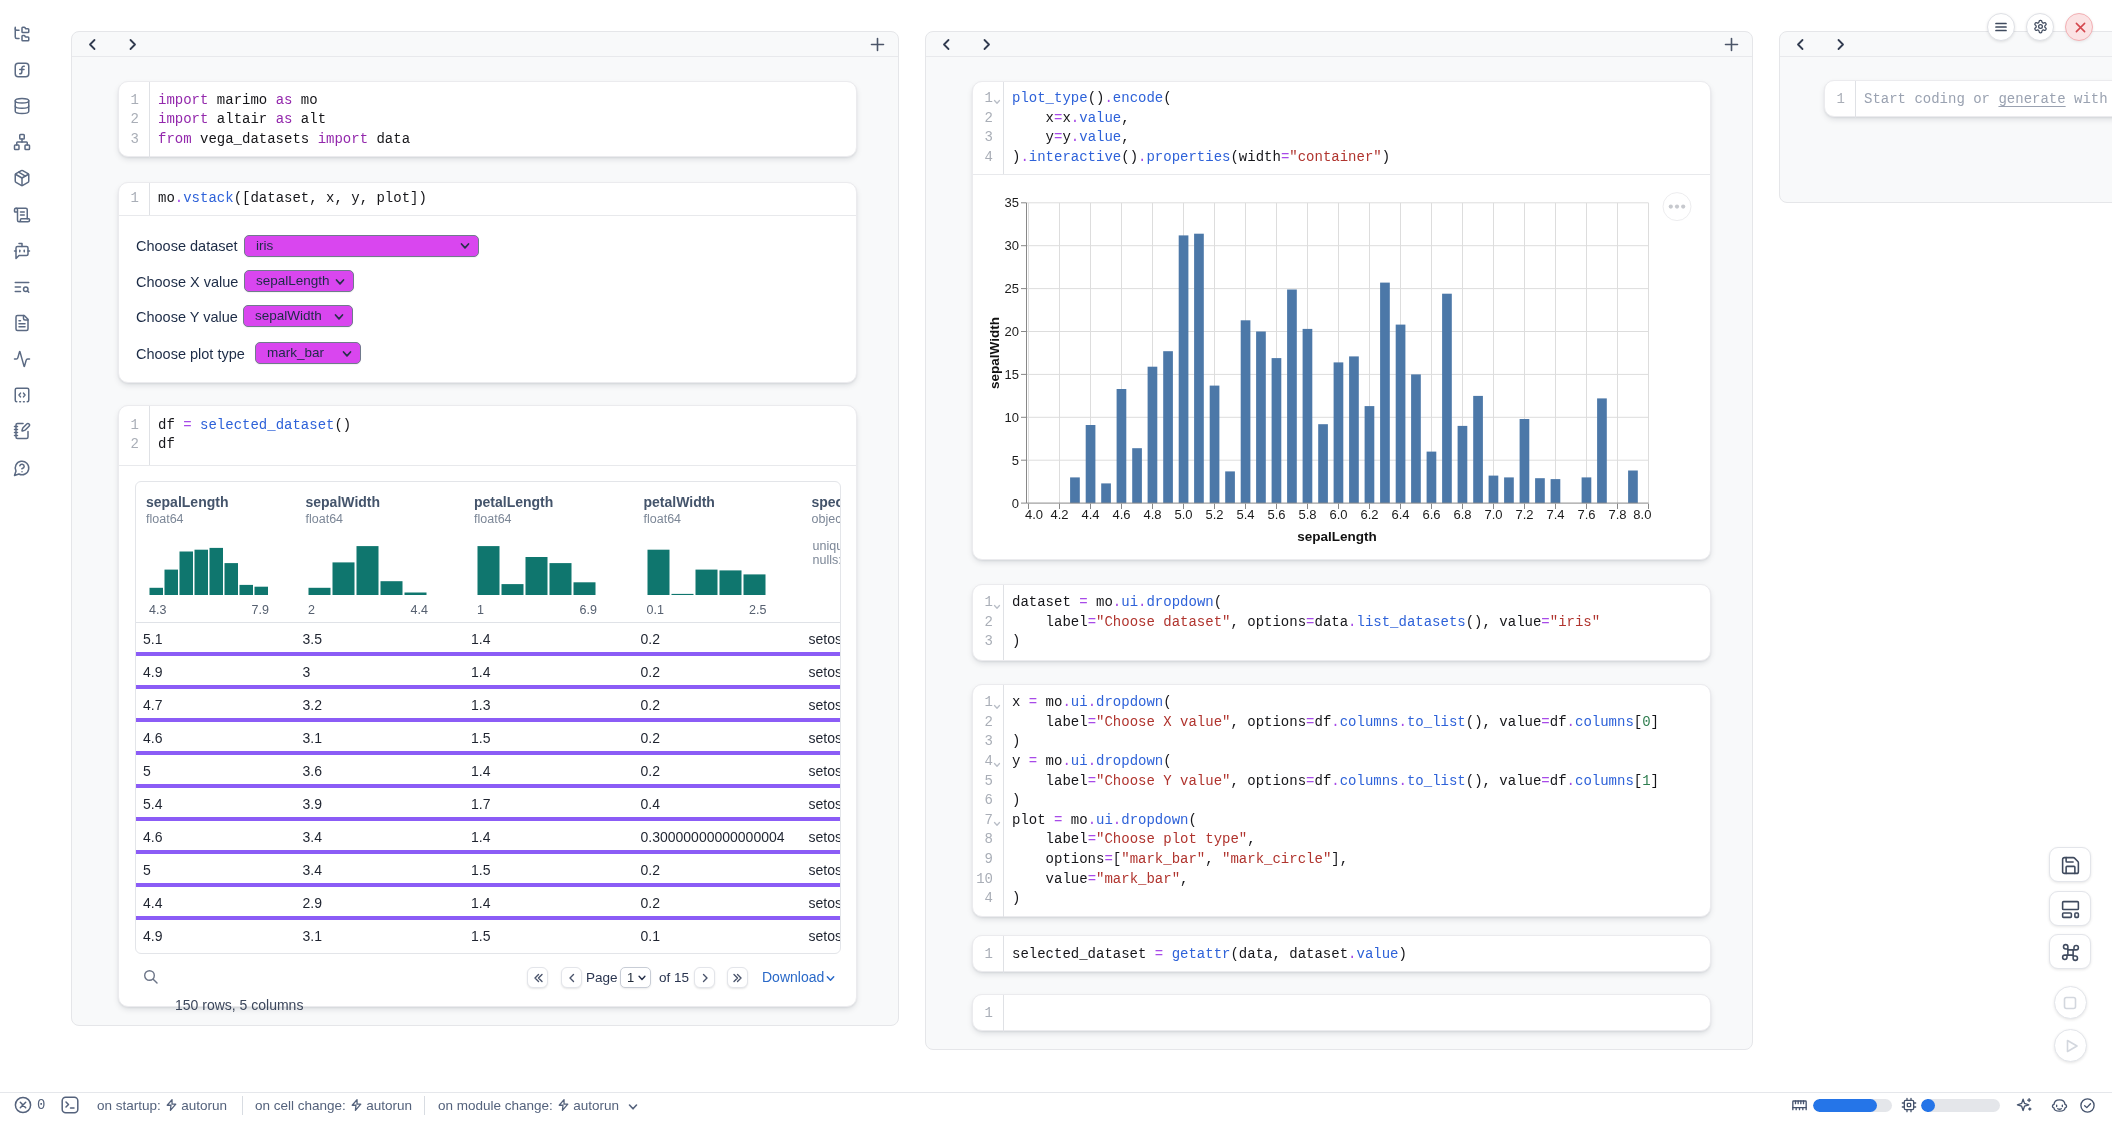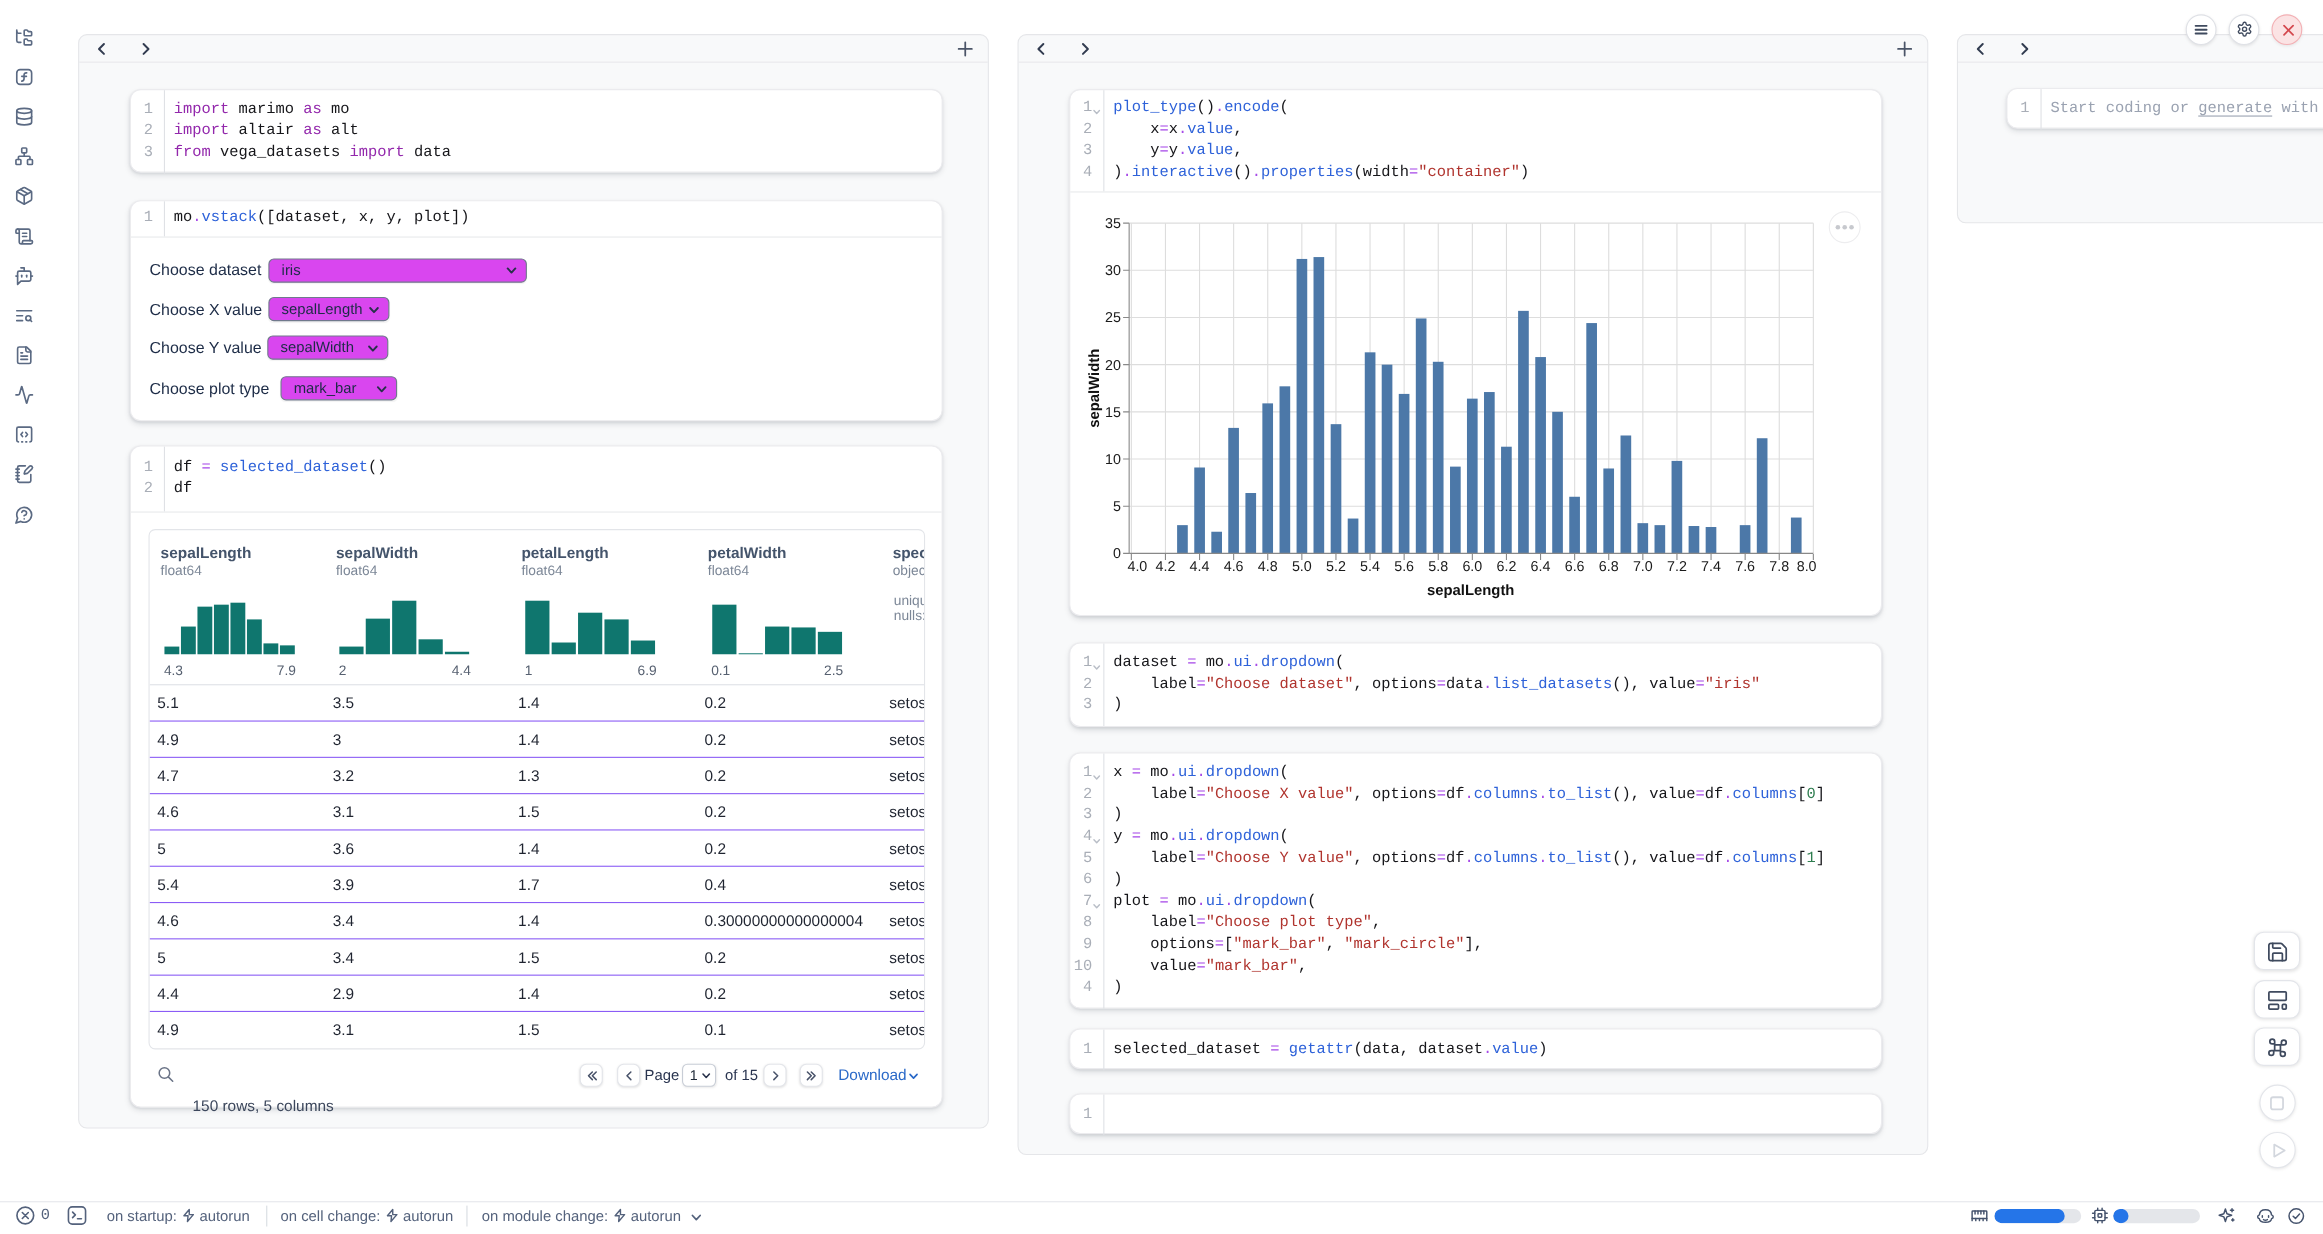--- a/index.html
+++ b/index.html
@@ -25,21 +25,21 @@
 .p7 .gut, .p7 pre.src { padding-top:7px; padding-bottom:7px; }
 .p10 .gut, .p10 pre.src { padding-top:10px; padding-bottom:10px; }
 .outsep { position:absolute; left:0; right:0; border-top:1px solid #e8e9ec; }
 .nav { position:absolute; top:5px; width:15px; height:15px; }
 .dd { position:absolute; height:22px; background:#d946ef; border:1.5px solid #707a8c; border-radius:5px;
   font-size:13.5px; color:#1c2b46; line-height:19px; padding:0 24px 0 11px; white-space:nowrap;
   box-shadow:0 1px 1px rgba(0,0,0,.05); }
 .ddc { position:absolute; right:7px; top:4.5px; width:12px; height:12px; }
 .thead-name { font-weight:bold; font-size:14px; color:#44546b; }
 .thead-type { font-size:12.5px; color:#7c8797; margin-top:2px; }
-.trow { position:absolute; left:0; width:100%; height:33px; border-bottom:1px solid #8b5cf6;
+.trow { position:absolute; left:0; width:100%; height:33px; border-bottom:4px solid #8b5cf6;
   font-size:14px; color:#1f2430; }
 .trow span { position:absolute; top:8px; }
 .pbtn { position:absolute; width:21px; height:21px; background:#fff; border:1px solid #e3e5ea;
   border-radius:6px; box-shadow:0 1px 2px rgba(0,0,0,.1); }
 .pbtn svg { position:absolute; left:4px; top:4px; width:12px; height:12px; }
 .rng { font-size:12.5px; color:#566070; }
 .rsb { width:42px; height:35px; background:#fff; border:1px solid #e3e5ea; border-radius:9px;
   box-shadow:0 1px 3px rgba(0,0,0,.1); }
 .sbt { position:absolute; top:7px; font-size:14.5px; color:#54627c; white-space:nowrap; }
 .sbg { position:absolute; top:0; height:24px; display:flex; align-items:center; font-size:13.5px;

